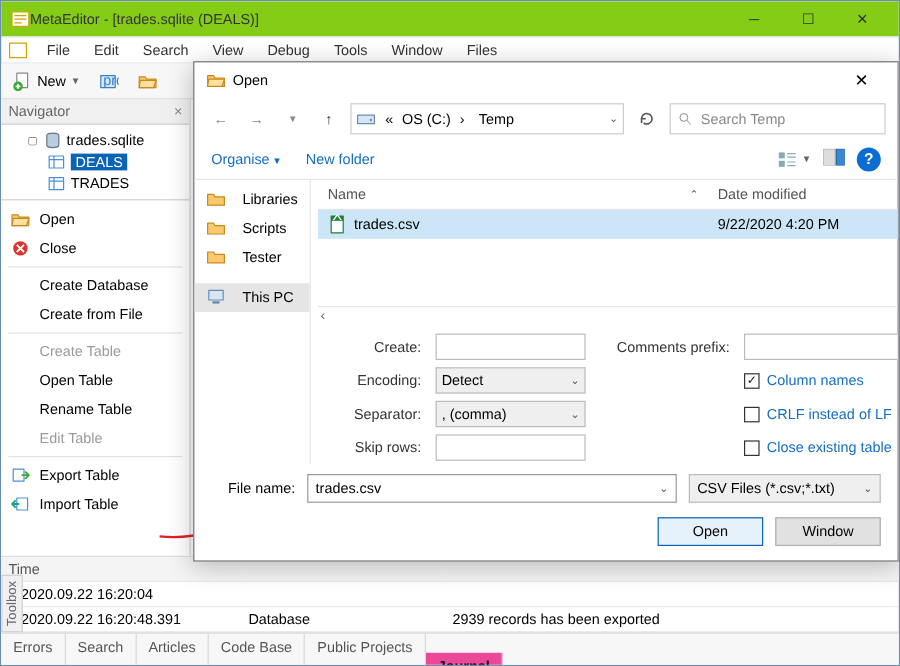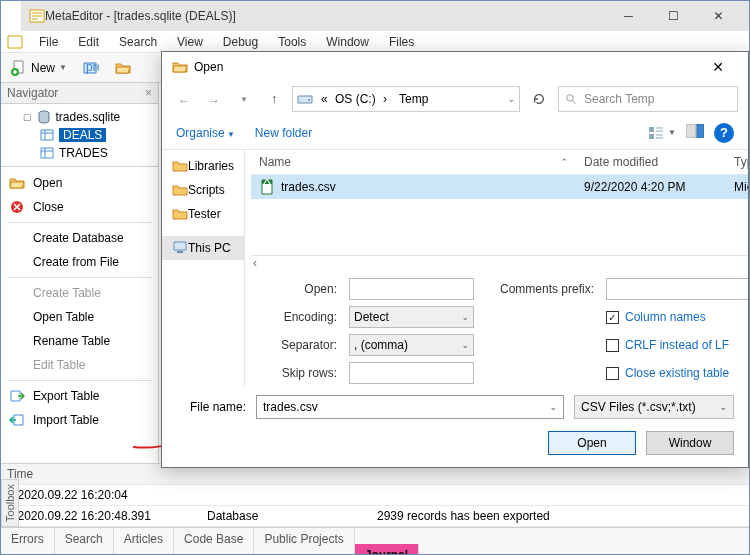--- a/index.html
+++ b/index.html
@@ -1,17 +1,17 @@
 <!DOCTYPE html>
 <html><head>
 <meta charset="utf-8">
 <style>
   * { box-sizing: border-box; margin: 0; padding: 0; font-family: "Segoe UI", Tahoma, sans-serif; font-size: 12px; }
   body { width: 750px; height: 555px; background: #fff; overflow: hidden; position: relative; border: 1px solid #6a8db3; }
-  .titlebar { height: 30px; display: flex; align-items: center; padding: 5px 8px; background: #e5e5e5; border-bottom: 1px solid #e5e5e5; margin-left: 20px; }
+  .titlebar { height: 30px; display: flex; align-items: center; padding: 5px 8px; background: #84cc16; border-bottom: 1px solid #e5e5e5; }
   .titlebar .title { flex: 1; color: #333; }
   .winbtns { display: flex; gap: 0; }
   .winbtn { width: 45px; height: 28px; display: flex; align-items: center; justify-content: center; color: #333; }
   .menubar { height: 22px; display: flex; align-items: center; padding: 0 2px; border-bottom: 1px solid #e5e5e5; }
   .menubar .mitem { padding: 2px 10px; color: #333; }
   .toolbar { height: 30px; display: flex; align-items: center; padding: 0 4px; gap: 4px; border-bottom: 1px solid #d0d0d0; background: #f7f7f7; }
   .toolbar .tbtn { display: flex; align-items: center; gap: 4px; padding: 2px 6px; }
   .main { display: flex; height: 380px; }
   .navigator { width: 158px; border-right: 1px solid #d0d0d0; background: #fff; display: flex; flex-direction: column; }
   .navhead { background: #f0f0f0; border-bottom: 1px solid #d0d0d0; padding: 3px 6px; display: flex; align-items: center; justify-content: space-between; color: #666; }
@@ -49,21 +49,21 @@
   .refresh { width: 26px; height: 26px; display: flex; align-items: center; justify-content: center; border: 1px solid transparent; }
   .search { width: 180px; height: 26px; border: 1px solid #ccc; display: flex; align-items: center; padding: 0 6px; color: #888; gap: 6px; }
   .toolrow { height: 34px; display: flex; align-items: center; padding: 0 14px; gap: 20px; border-bottom: 1px solid #e5e5e5; }
   .toolrow .link { color: #156dc2; }
   .toolrow .drop::after { content: " ▼"; font-size: 8px; color: #156dc2; }
   .toolrow .right { margin-left: auto; display: flex; gap: 10px; align-items: center; }
   .viewbtn { display: flex; align-items: center; gap: 4px; }
   .helpbtn { width: 20px; height: 20px; border-radius: 50%; background: #0b6dd4; color: #fff; display: flex; align-items: center; justify-content: center; font-weight: bold; font-size: 13px; }
   .body { flex: 1; display: flex; overflow: hidden; }
   .sidelist { width: 130px; border-right: 1px solid #e5e5e5; padding: 4px 0; }
-  .sidelist .it { display: flex; align-items: center; gap: 0; padding: 4px 10px; }
+  .sidelist .it { display: flex; align-items: center; gap: 14px; padding: 4px 10px; }
   .sidelist .it.selp { background: #e5e5e5; }
   .filelist { flex: 1; display: flex; flex-direction: column; padding: 0 6px; position: relative; }
   .cols { display: grid; grid-template-columns: 1fr 150px 60px; border-bottom: 1px solid #e5e5e5; color: #555; }
   .cols div { padding: 5px 8px; display: flex; align-items: center; gap: 0; }
   .rows .row { display: grid; grid-template-columns: 1fr 150px 60px; }
   .rows .row div { padding: 4px 8px; display: flex; align-items: center; gap: 6px; }
   .rows .row.sel { background: #cde6f7; }
   .scrollbar { height: 16px; border-top: 1px solid #e5e5e5; margin-top: 56px; display: flex; align-items: center; justify-content: space-between; padding: 0 2px; color: #666; }
   .opts { display: grid; grid-template-columns: 82px 125px 120px 170px; gap: 6px 6px; padding: 8px 10px; align-items: center; }
   .opts label { text-align: right; color: #333; padding-right: 6px; }
@@ -376,21 +376,21 @@
             </div>
           <div>9/22/2020 4:20 PM</div>
           <div>Micro</div>
         </div>
       </div>
       <div class="scrollbar">
           <span>‹</span>
         </div>
 
       <div class="opts">
-        <label>Open:</label>
+        <label>Create:</label>
         <div class="inp"></div>
         <label style="white-space:nowrap">Comments prefix:</label>
         <div class="inp"></div>
 
         <label>Encoding:</label>
         <div class="combo">
             <span>Detect</span>
             <span style="font-size:9px;color:#555">⌄</span>
           </div>
         <div></div>

